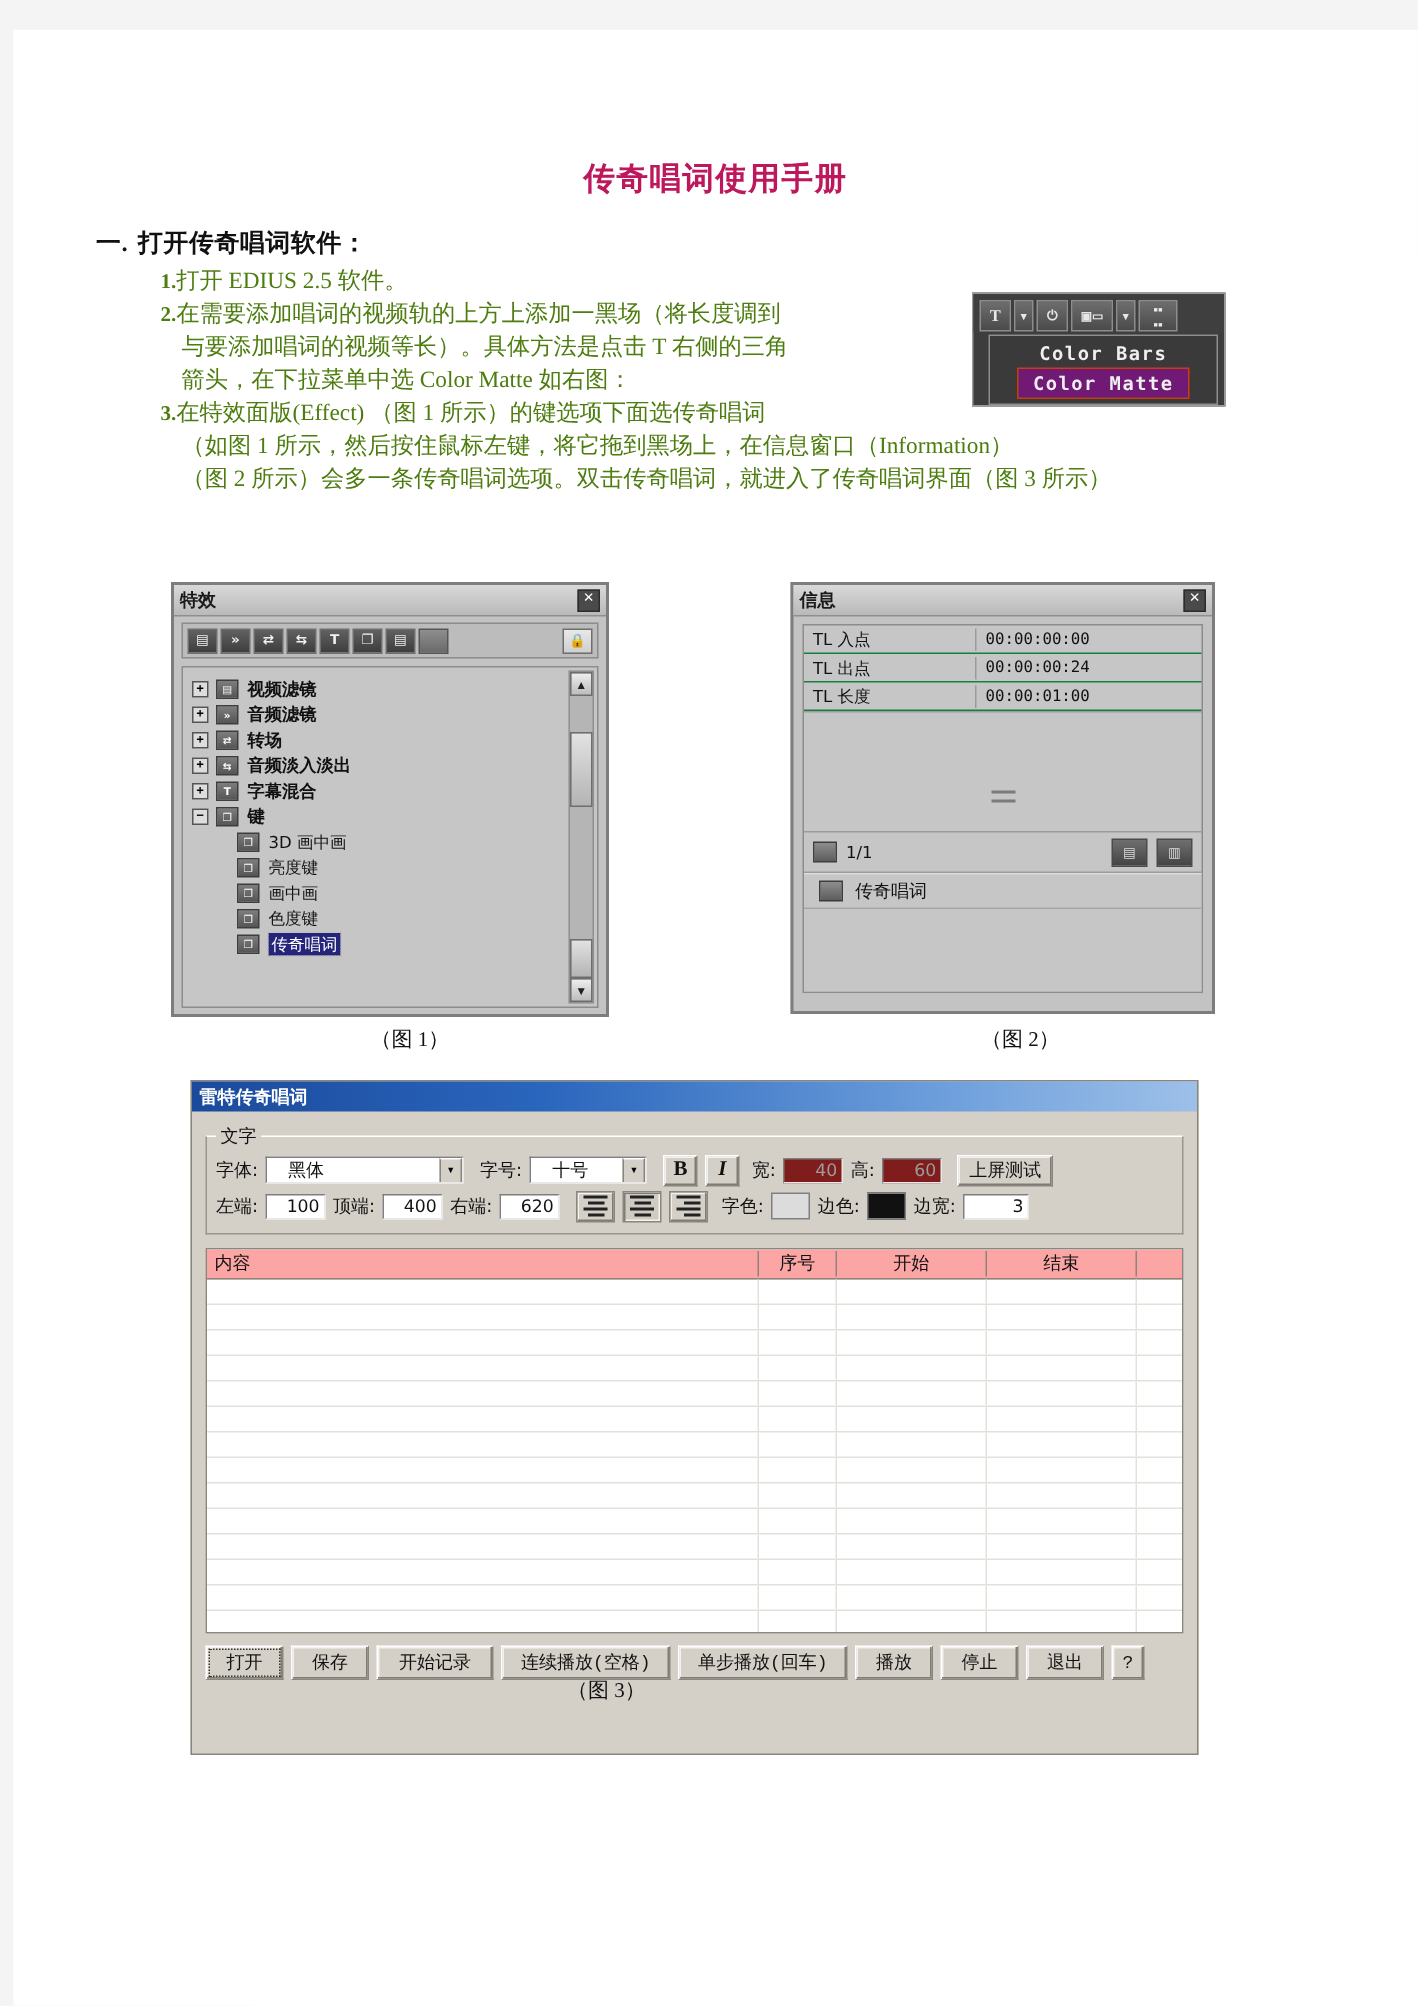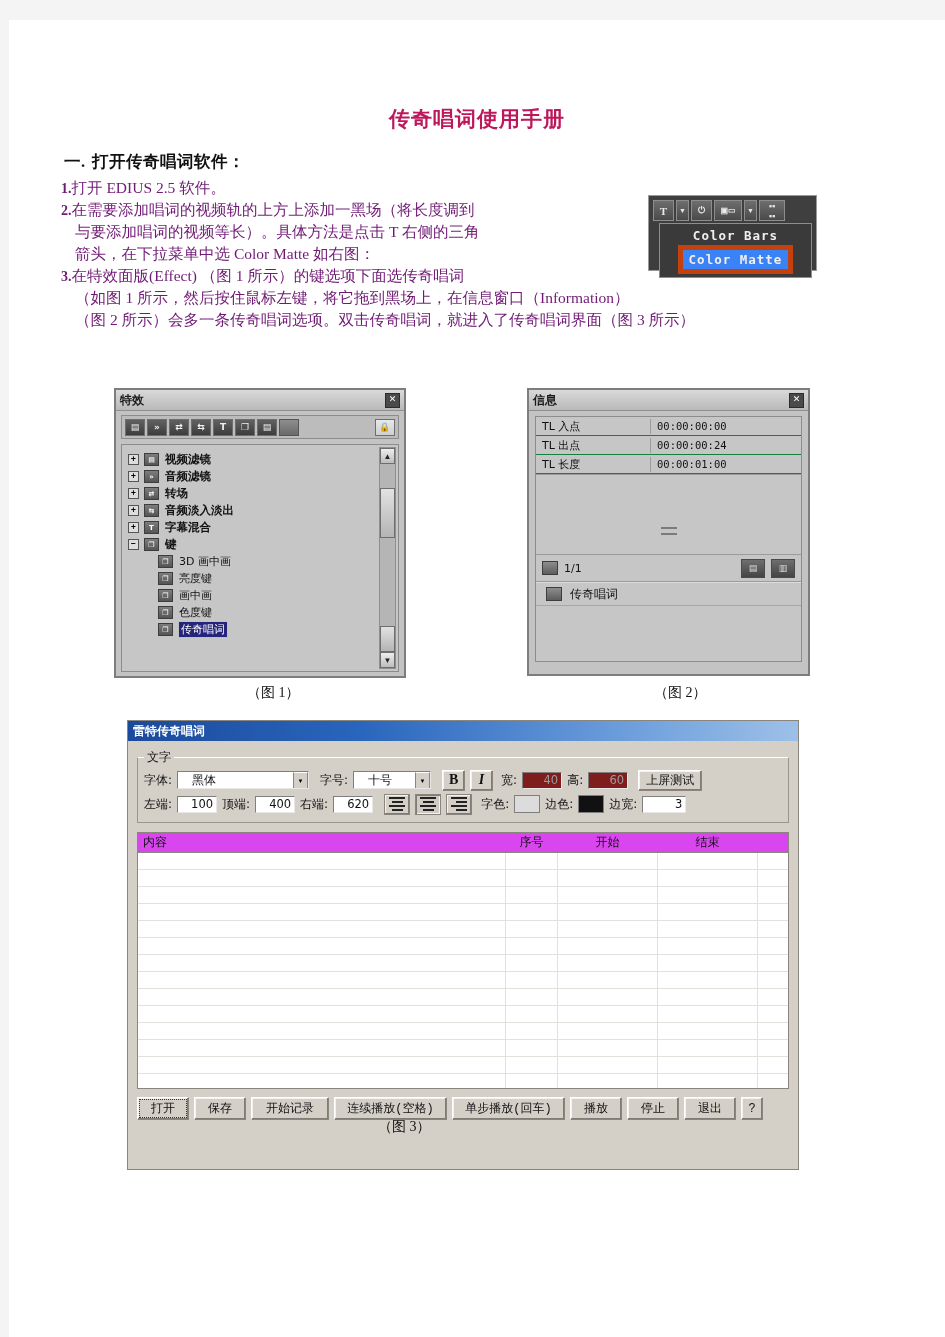--- a/index.html
+++ b/index.html
@@ -36,23 +36,23 @@
     margin-top: 18px;
     margin-left: 55px;
     font-size: 16.5px;
     font-weight: bold;
     color: #111;
     letter-spacing: 0.5px;
   }
   .sec-head .num { display:inline-block; width: 28px; }
 
   .li {
-    margin-left: 52px;
+    margin-left: 98px;
     font-size: 15.5px;
-    color: #701a75;
+    color: #4d7c0f;
     line-height: 1.42;
     position: relative;
   }
   .li .marker {
     font-weight: bold;
     font-size: 14px;
   }
   .li .cont {
     display: block;
     margin-left: 14px;
@@ -100,22 +100,22 @@
   .tmenu-item {
     color: #efefef;
     font-family: "DejaVu Sans Mono", monospace;
     font-size: 12.5px;
     font-weight: bold;
     text-align: center;
     padding: 2px 0;
     letter-spacing: 1px;
   }
   .tmenu-item.sel {
-    border: 5px solid #c2410c;
-    background: #3b82f6;
+    border: 1px solid #c2410c;
+    background: #701a75;
     margin: 0 18px;
   }
 
   
   .panel {
     position: absolute;
     background: #c3c3c3;
     border: 2px solid #7d7d7d;
     box-sizing: border-box;
   }
@@ -430,21 +430,21 @@
 
   
   .tbl-wrap {
     margin: 9px 9px 0 9px;
     border: 1px solid #8a867e;
     background: #fff;
     height: 257px;
     box-sizing: border-box;
     overflow: hidden;
   }
-  .thead { display: flex; height: 19px; background: #d946ef; border-bottom: 1px solid #8a867e; align-items: center; }
+  .thead { display: flex; height: 19px; background: #fca5a5; border-bottom: 1px solid #8a867e; align-items: center; }
   .th {
     font-family: "DejaVu Sans", sans-serif;
     font-size: 12px;
     color: #111;
     display: flex; align-items: center;
     border-right: 1px solid #8a867e;
     box-sizing: border-box;
   }
   .th.c0 { flex: 1; padding-left: 5px; }
   .th.c1 { width: 52px; justify-content: center; }

